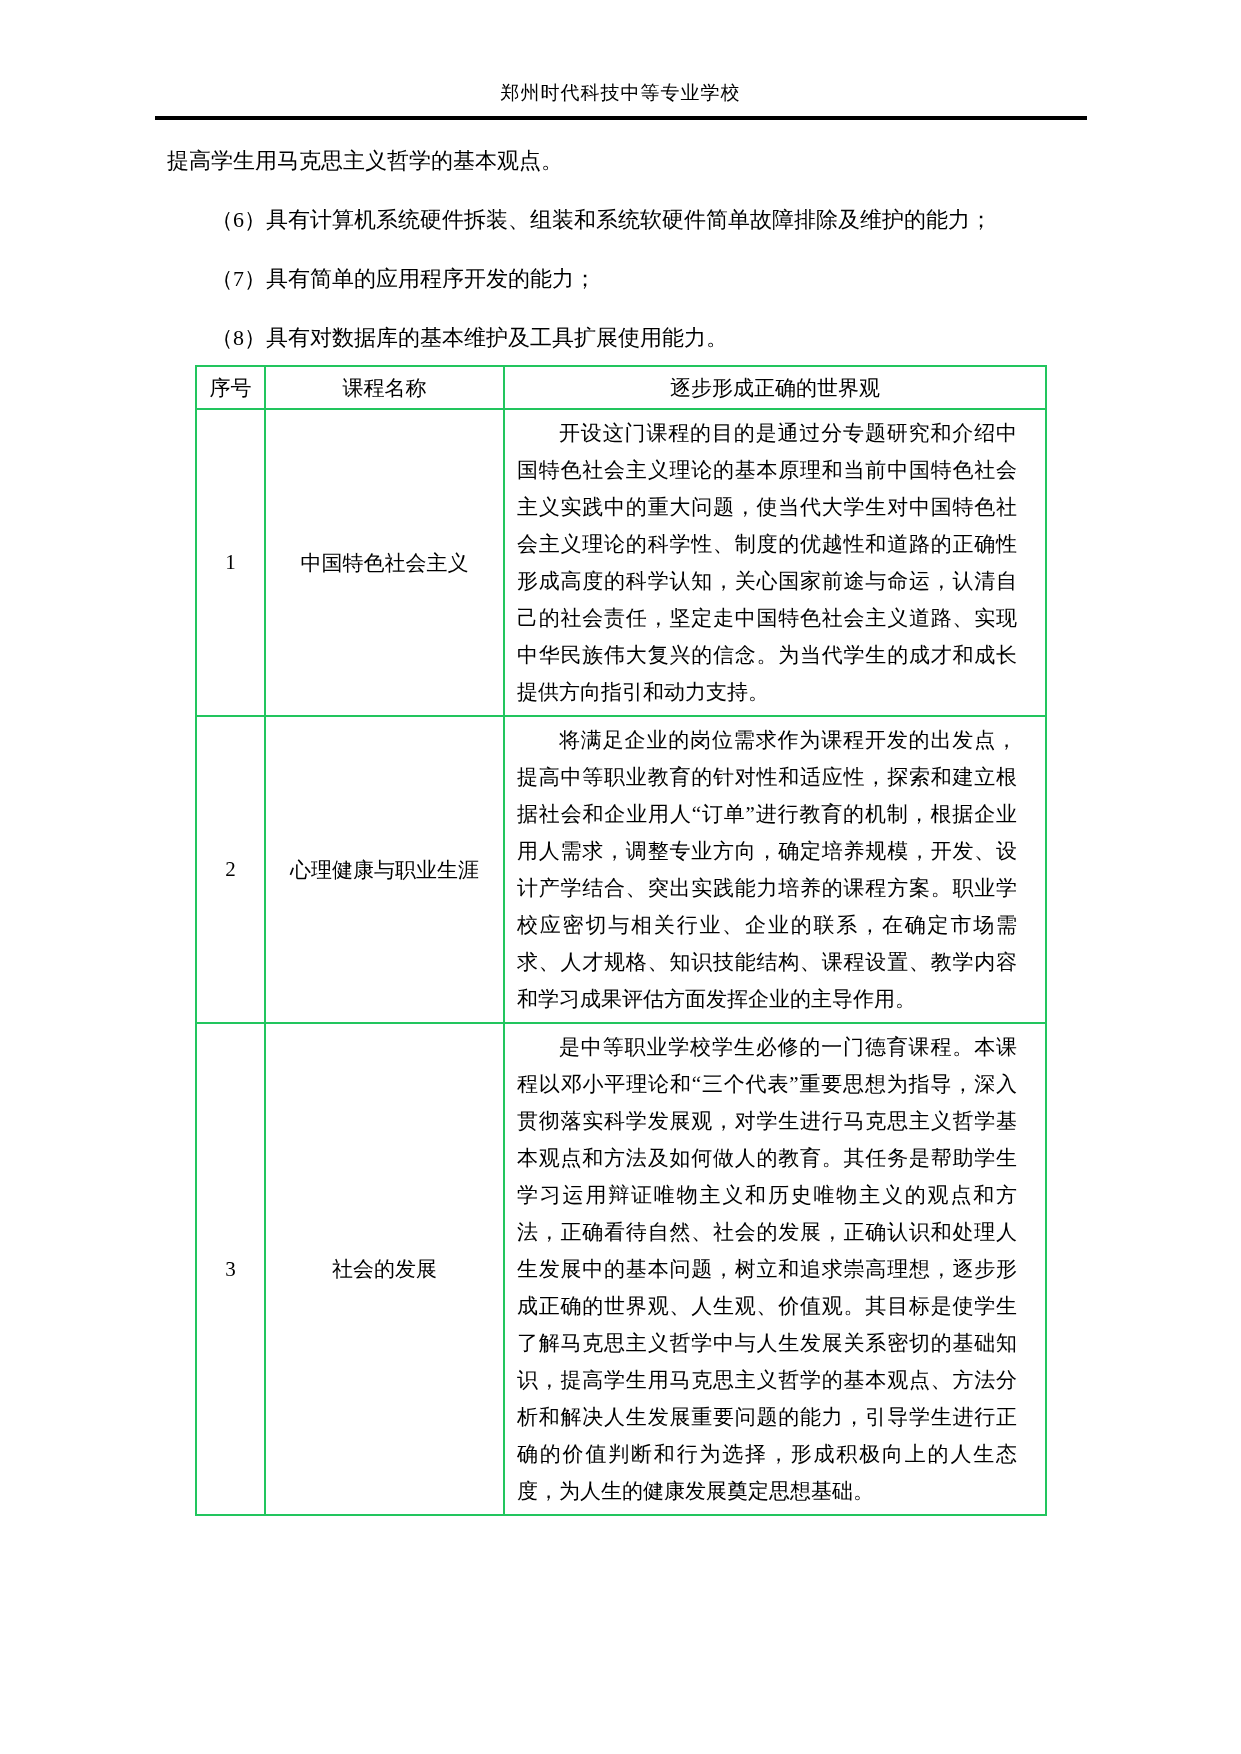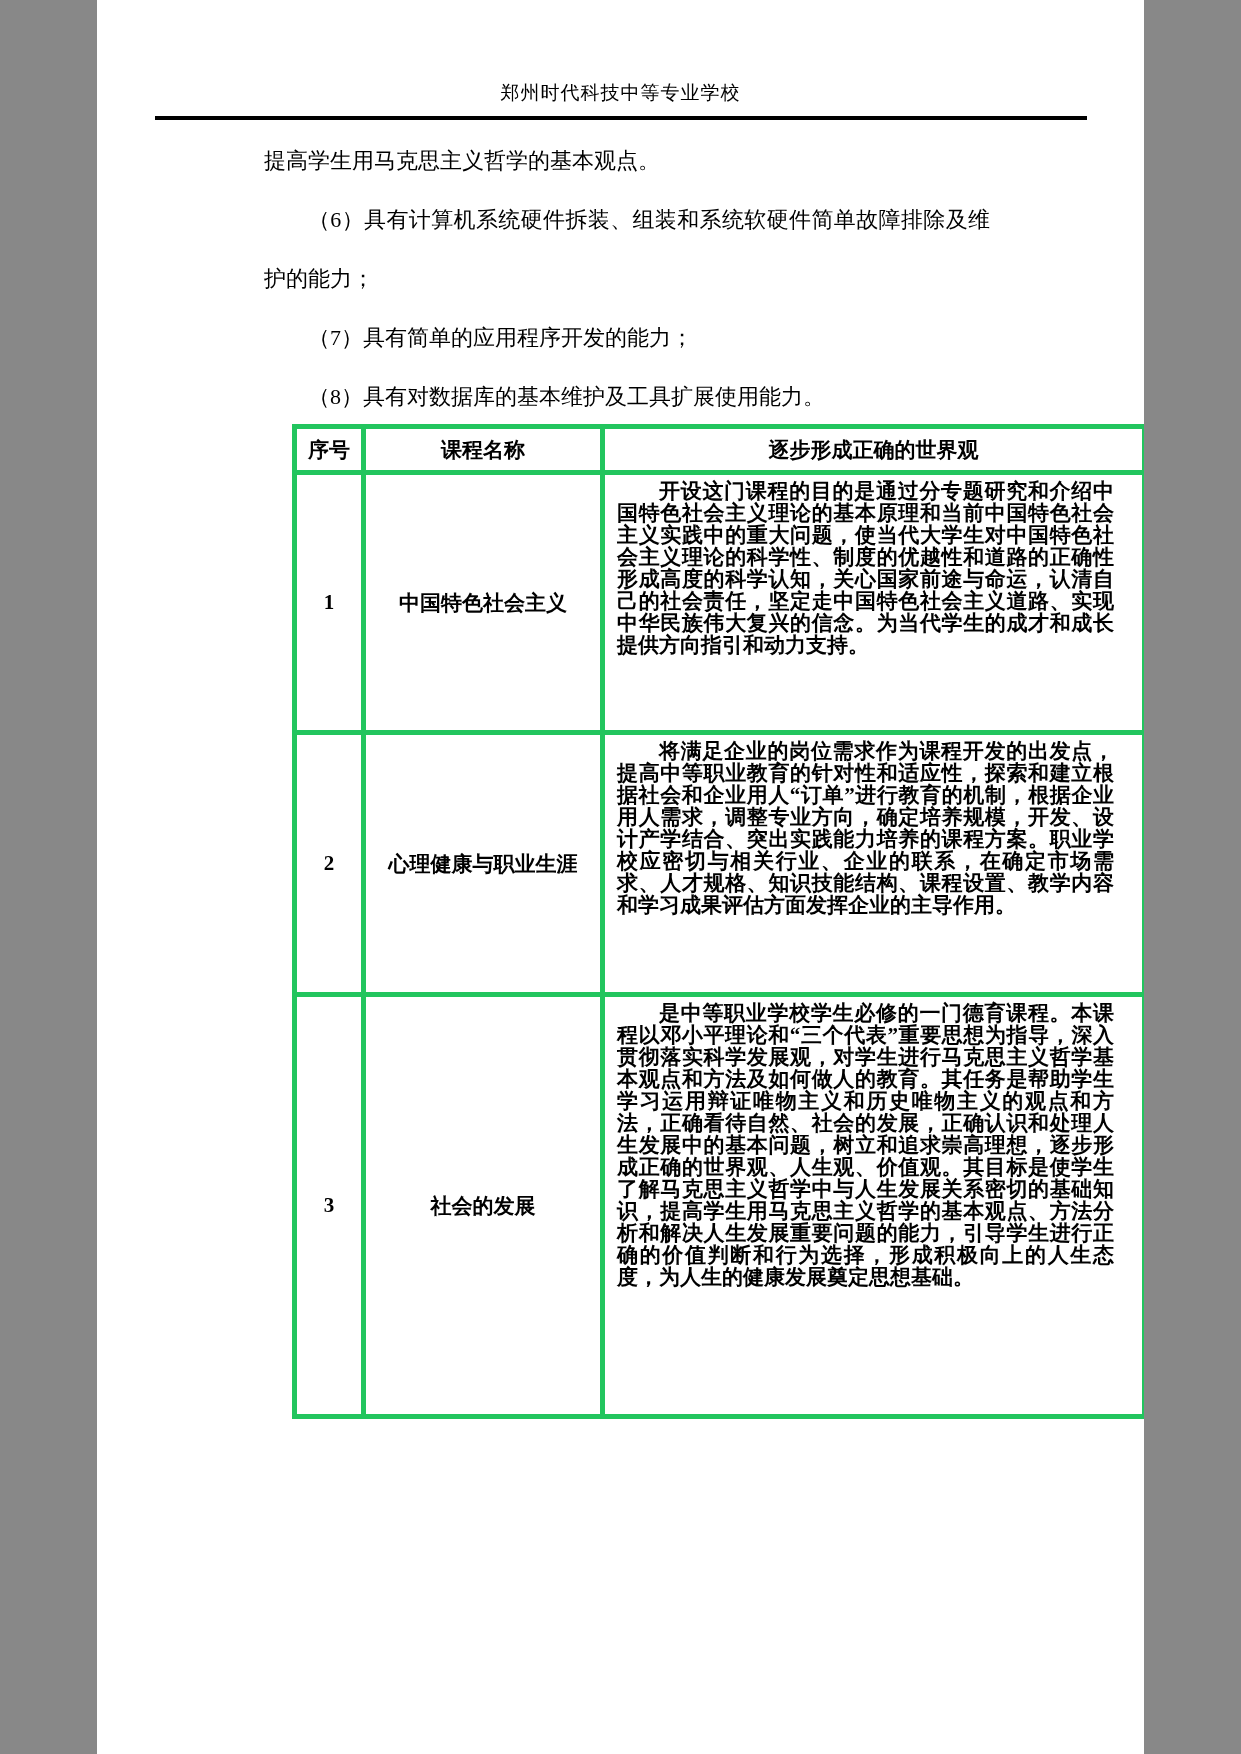--- a/index.html
+++ b/index.html
@@ -1,18 +1,18 @@
 <!DOCTYPE html>
 <html><head>
 <meta charset="utf-8">
 <style>
   html, body { margin: 0; padding: 0; background: #888; }
   .page {
     position: relative;
-    width: 1047px;
+    width: 1241px;
     height: 1754px;
     margin: 0 auto;
     background: #ffffff;
     color: #000000;
     font-family: "Liberation Serif", "DejaVu Serif", serif;
     overflow: hidden;
   }
   
   .header-text {
     padding-top: 82px;
@@ -60,38 +60,38 @@
     width: 850px;
     border-collapse: collapse;
     table-layout: fixed;
     border: 2px solid #000000;
     font-size: 21px;
   }
   .course-table col.c1 { width: 69px; }
   .course-table col.c2 { width: 239px; }
   .course-table col.c3 { width: 542px; }
   .course-table th, .course-table td {
-    border: 5px solid #22c55e;
-    font-weight: bold;
+    border: 2px solid #22c55e;
+    font-weight: normal;
     vertical-align: middle;
     overflow: hidden;
   }
   .course-table thead th {
     height: 41px;
     text-align: center;
     padding: 0;
   }
   td.cell-no, td.cell-name {
     text-align: center;
     padding: 0;
   }
   td.cell-content {
     text-align: justify;
     padding: 5px 28px 4px 12px;
-    line-height: 22px;
+    line-height: 37px;
     vertical-align: top;
     margin-top: 40px;
   }
   td.cell-content .cell-text {
     display: block;
     text-indent: 2em;
   }
   tr.row-1 { height: 260px; }
   tr.row-2 { height: 262px; }
   tr.row-3 { height: 422px; }

